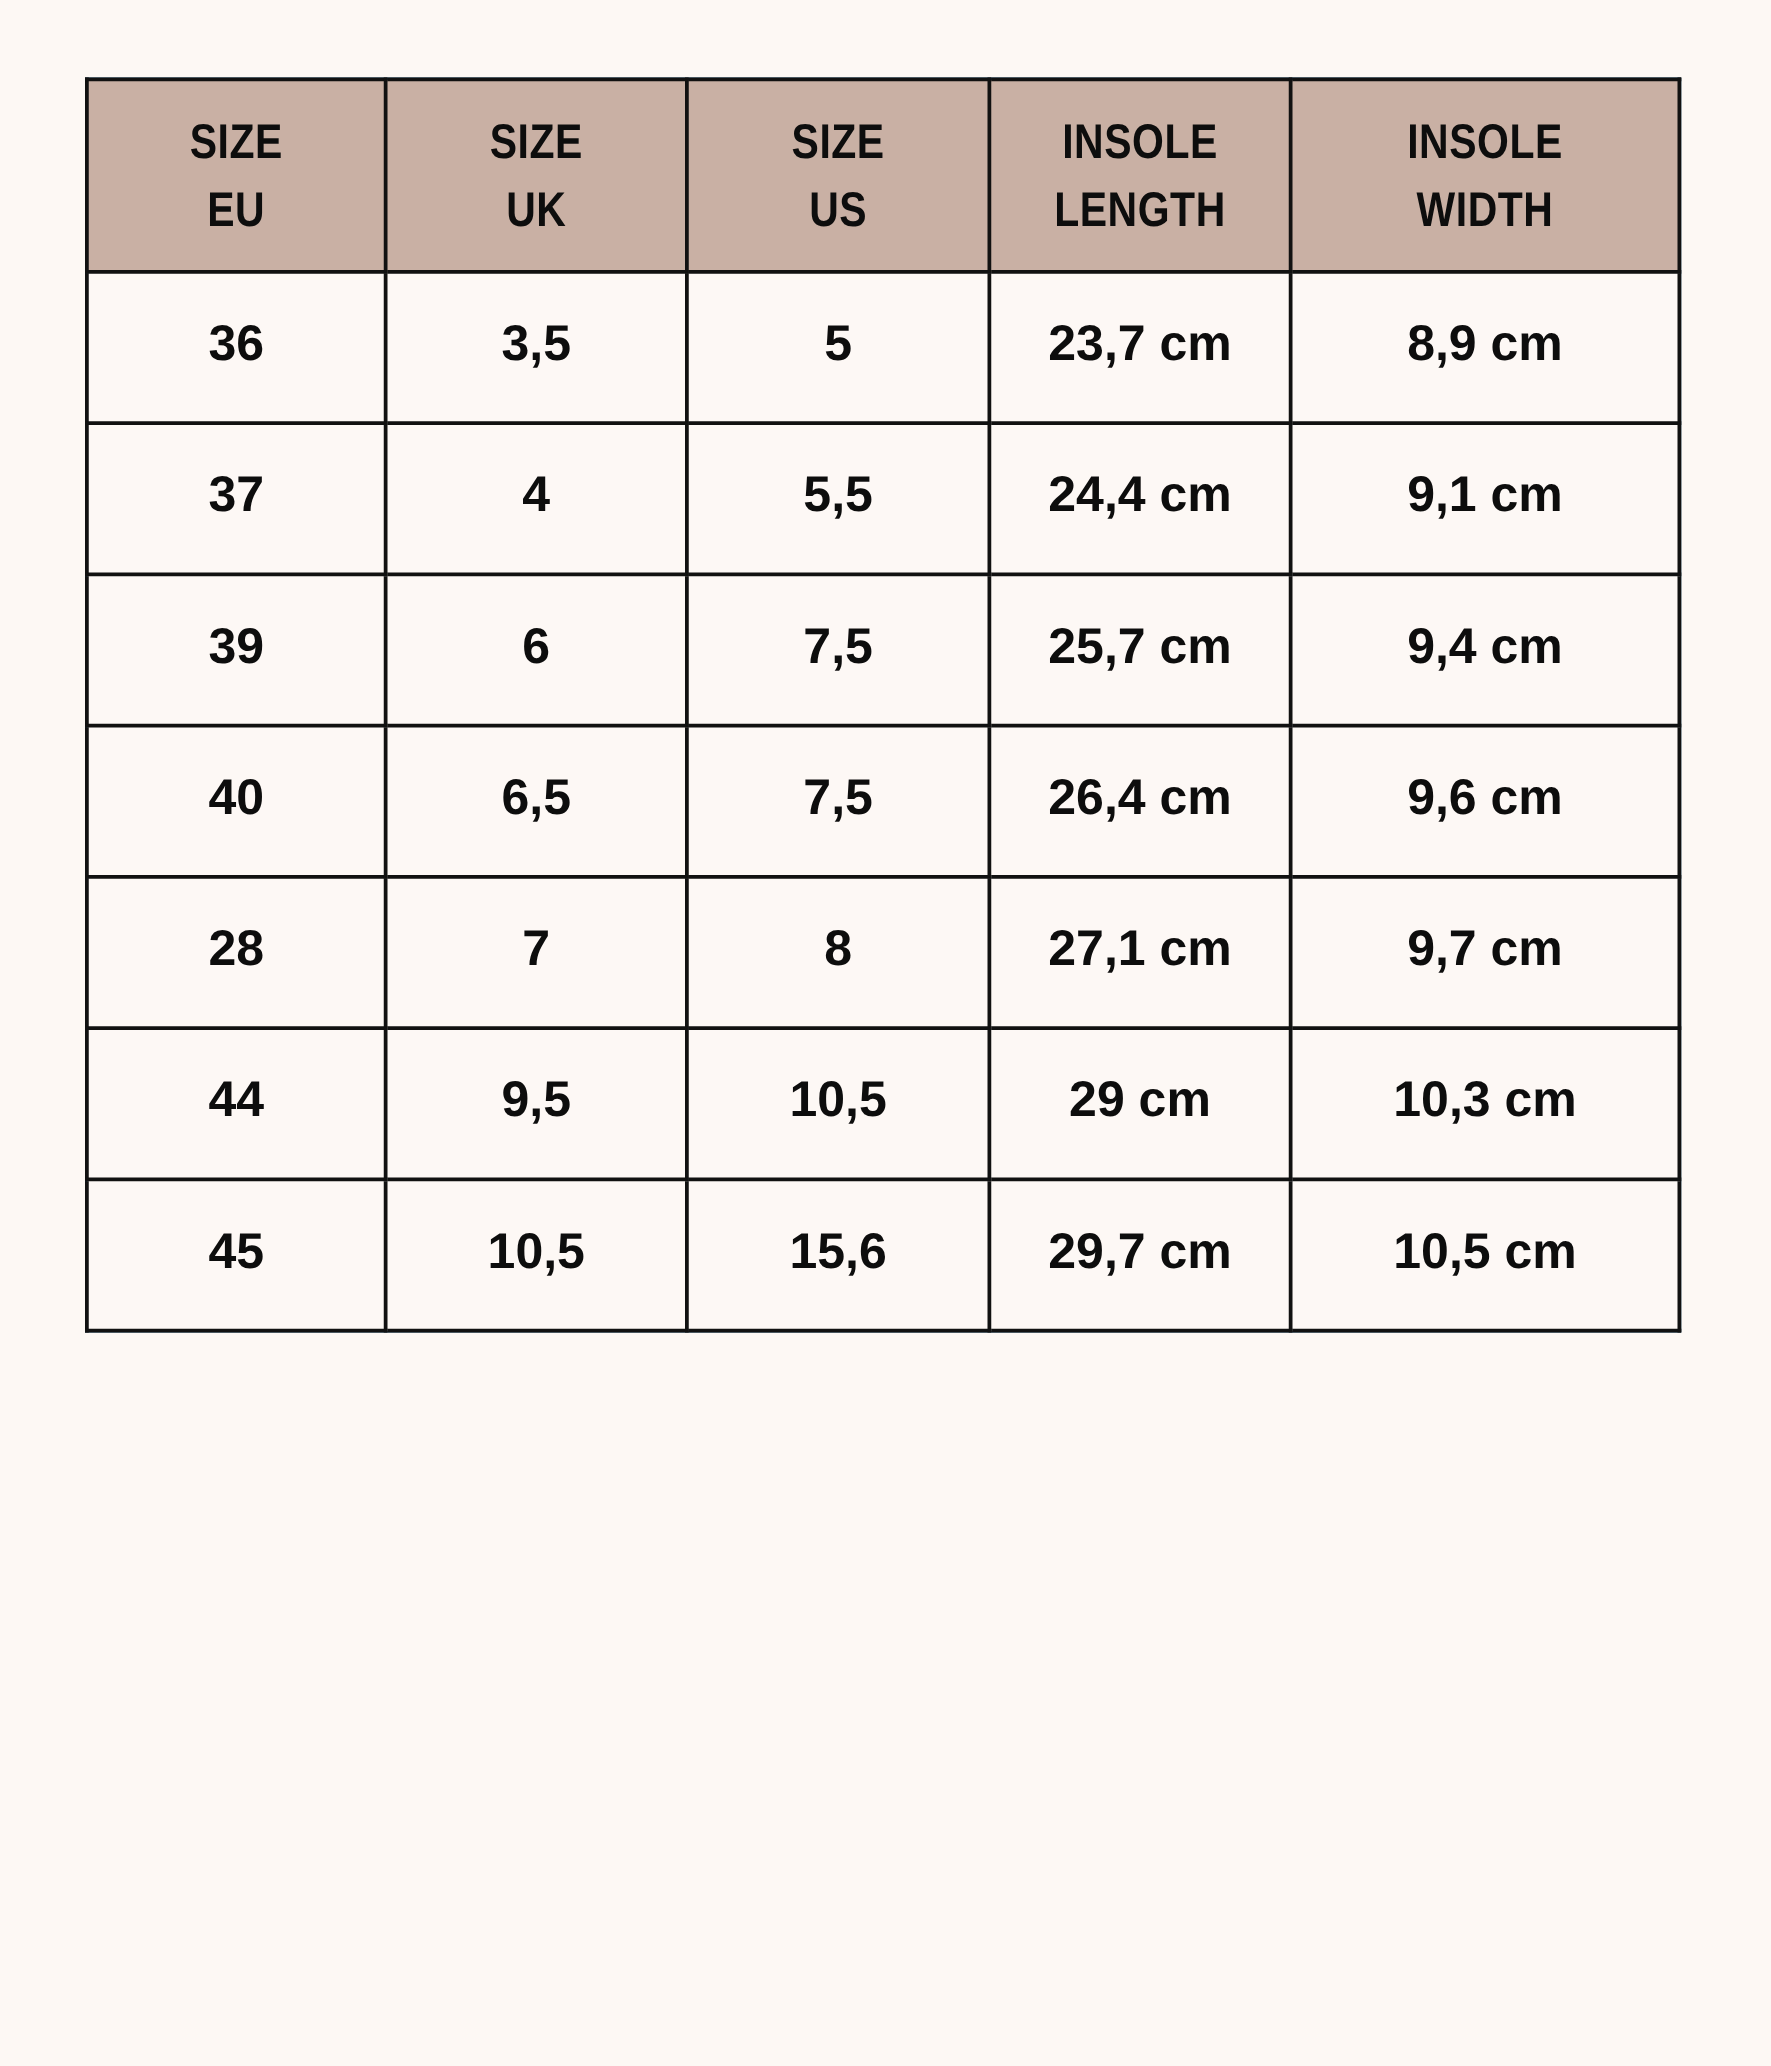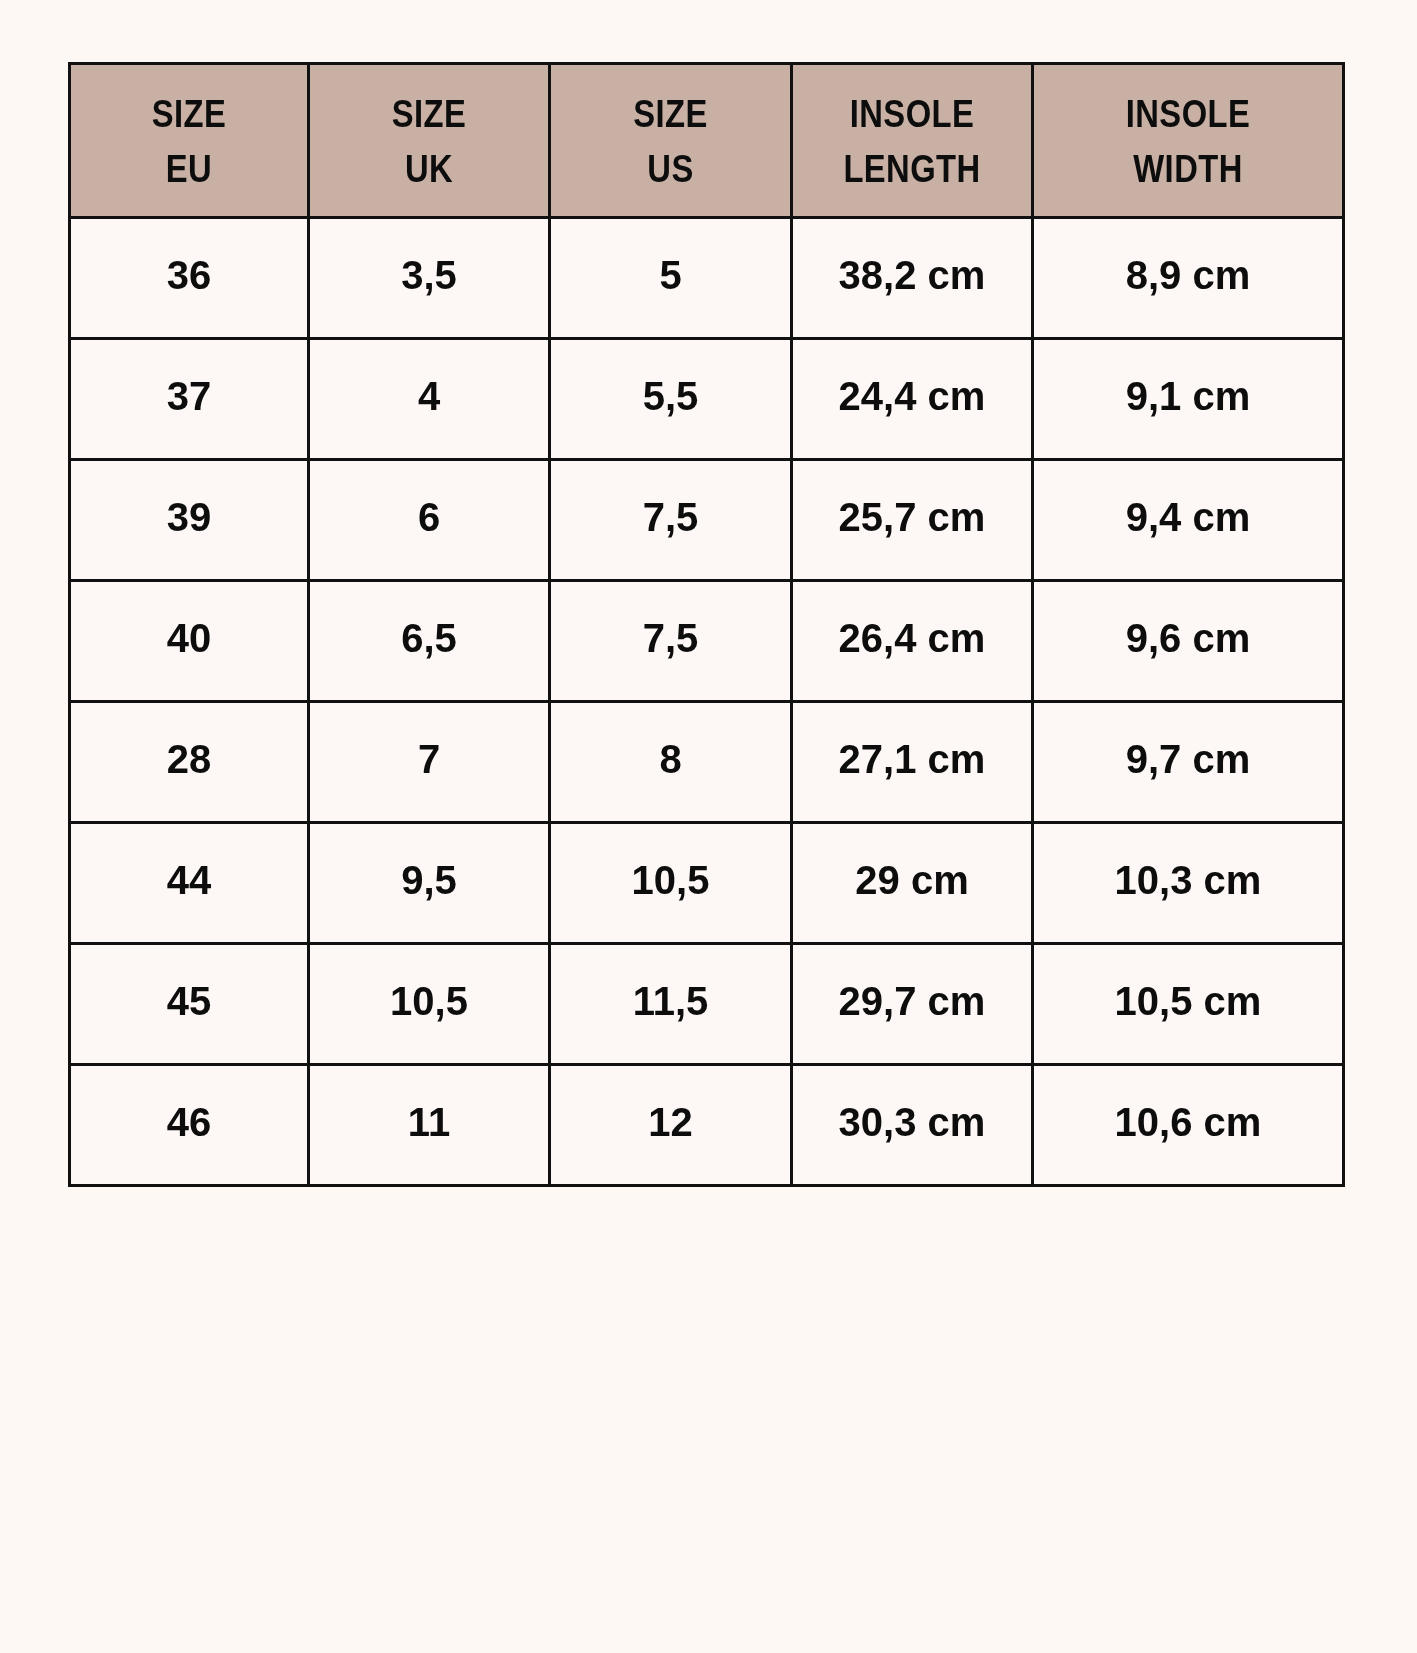--- a/index.html
+++ b/index.html
@@ -138,21 +138,21 @@
           <td>
             <span class="cell-text">36</span>
           </td>
           <td>
             <span class="cell-text">3,5</span>
           </td>
           <td>
             <span class="cell-text">5</span>
           </td>
           <td>
-            <span class="cell-text">38,2 cm</span>
+            <span class="cell-text">23,7 cm</span>
           </td>
           <td>
             <span class="cell-text">8,9 cm</span>
           </td>
         </tr>
         <tr>
           <td>
             <span class="cell-text">37</span>
           </td>
           <td>
@@ -237,42 +237,25 @@
           </td>
         </tr>
         <tr>
           <td>
             <span class="cell-text">45</span>
           </td>
           <td>
             <span class="cell-text">10,5</span>
           </td>
           <td>
-            <span class="cell-text">11,5</span>
+            <span class="cell-text">15,6</span>
           </td>
           <td>
             <span class="cell-text">29,7 cm</span>
           </td>
           <td>
             <span class="cell-text">10,5 cm</span>
-          </td>
-        </tr>
-        <tr>
-          <td>
-            <span class="cell-text">46</span>
-          </td>
-          <td>
-            <span class="cell-text">11</span>
-          </td>
-          <td>
-            <span class="cell-text">12</span>
-          </td>
-          <td>
-            <span class="cell-text">30,3 cm</span>
-          </td>
-          <td>
-            <span class="cell-text">10,6 cm</span>
           </td>
         </tr>
       </tbody>
   </table>
 
 </div>
 
 </body></html>

